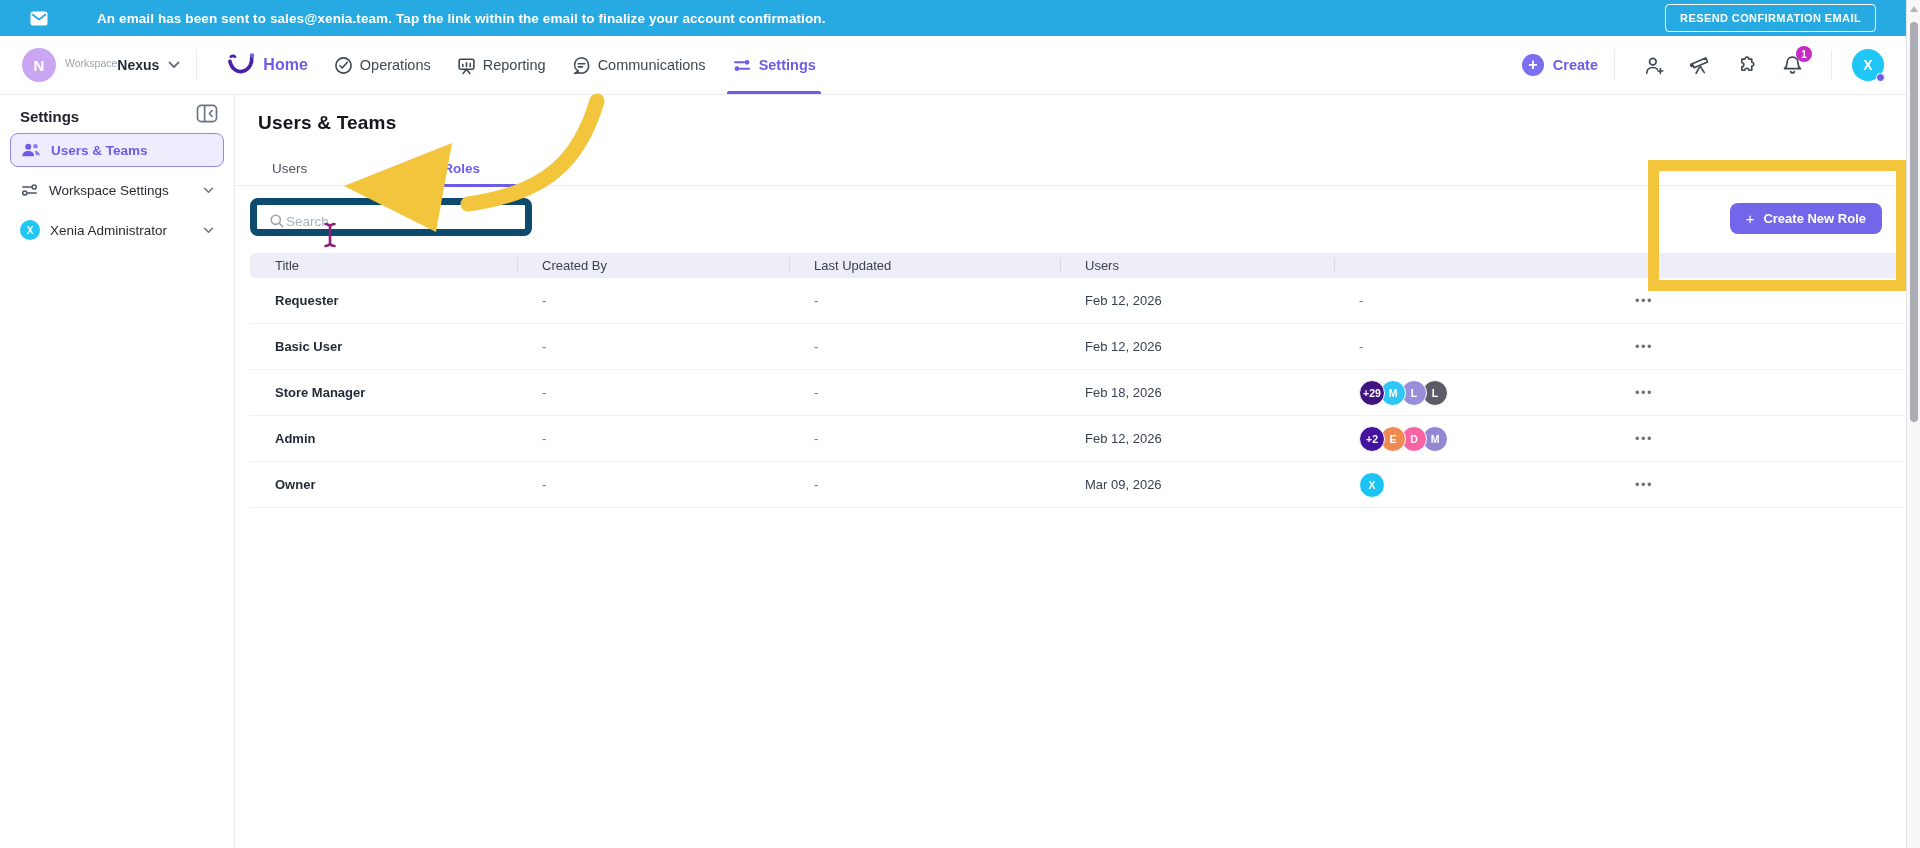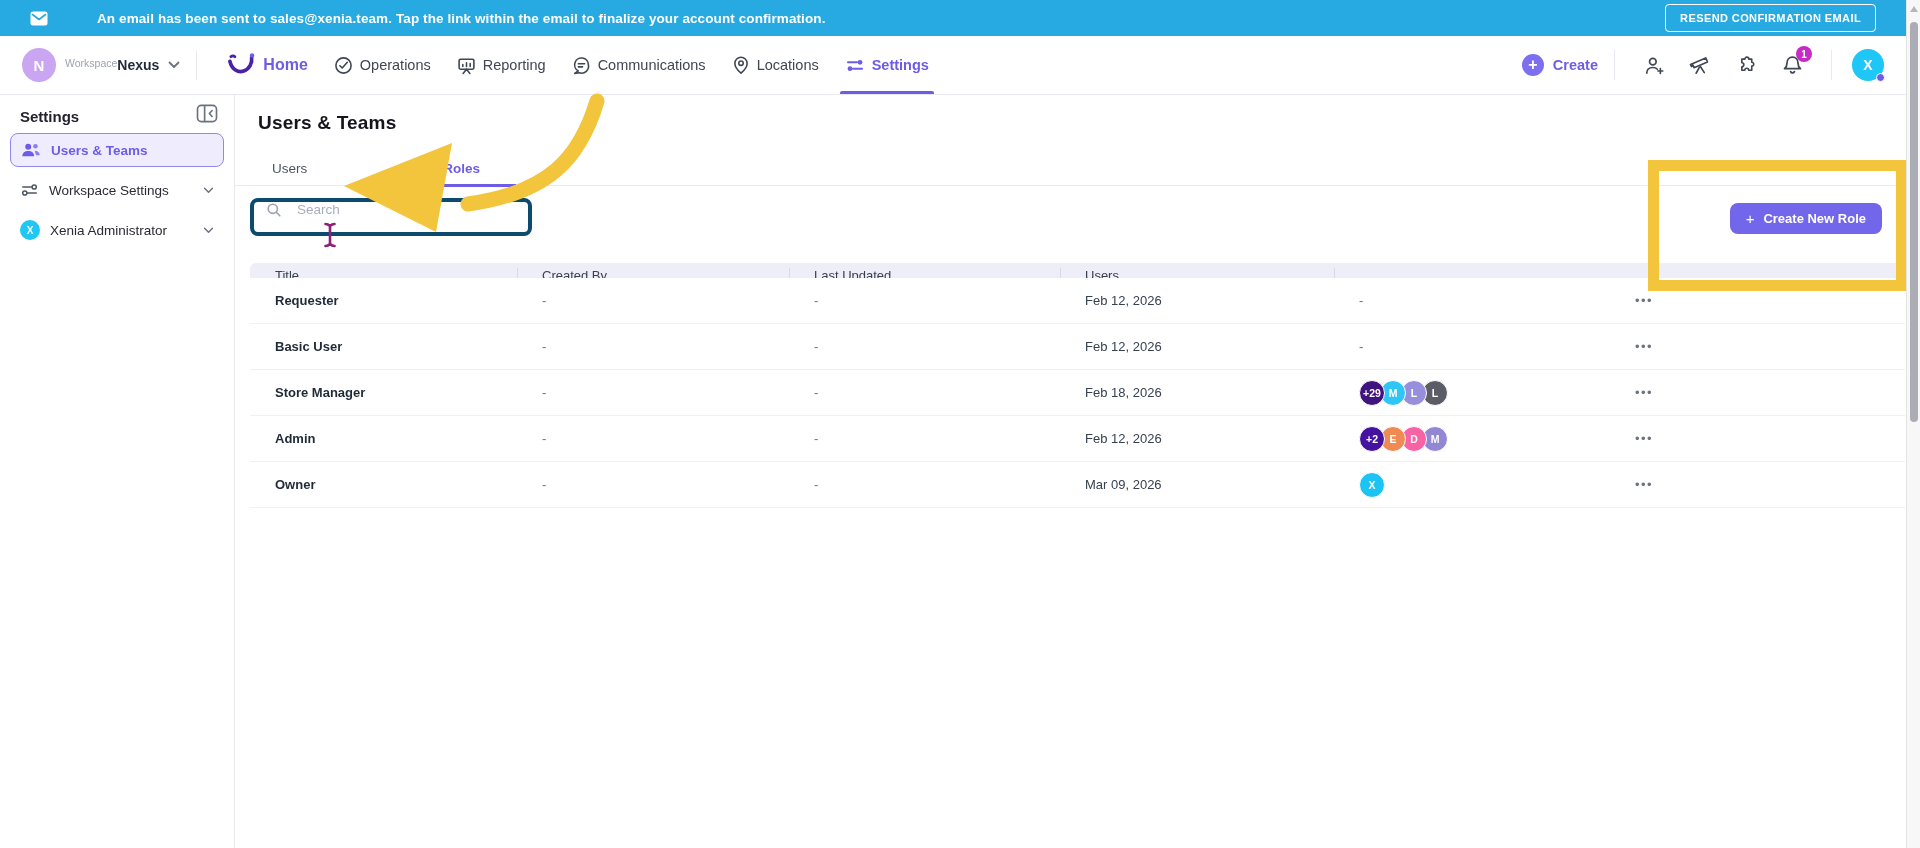--- a/index.html
+++ b/index.html
@@ -58,31 +58,31 @@
     display:flex; align-items:center; justify-content:center;}
 
   
   .main{position:absolute; top:95px; left:235px; right:14px; bottom:0; background:#fff;}
   .page-title{position:absolute; top:17px; left:23px; font-size:19px; font-weight:700; color:#15151E; letter-spacing:.2px;}
   .tabs{position:absolute; top:57px; left:0; right:0; height:34px; border-bottom:1px solid var(--line); display:flex;}
   .tab{font-size:13.5px; color:#4A5460; padding:9px 0; cursor:pointer;}
   .tab.users{margin-left:37px;}
   .tab.roles{margin-left:100px; padding:9px 36px; color:var(--accent-purple); font-weight:600;
     border-bottom:3px solid var(--accent-purple); margin-bottom:-2px;}
-  .search-wrap{position:absolute; top:103px; left:15px; width:282px; height:38px; border:4px solid #0c4a6e; border-radius:8px;
-    display:flex; align-items:flex-start; padding:0 12px; gap:15px; background:#fff;}
+  .search-wrap{position:absolute; top:103px; left:15px; width:282px; height:38px; border:7px solid #0c4a6e; border-radius:8px;
+    display:flex; align-items:flex-end; padding:0 12px; gap:1px; background:#fff;}
   .search-input{border:none; outline:none; flex:1; font-family:inherit; font-size:13.5px; color:#374151; background:transparent;}
   .search-input::placeholder{color:#A8AFBC;}
   .create-role-btn{position:absolute; top:108px; right:24px; height:31px; padding:0 16px; background:#7266EA; color:#fff;
     border:none; border-radius:8px; font-family:inherit; font-size:13px; font-weight:600; display:flex; align-items:center; gap:9px; cursor:pointer;}
   .create-role-btn .plus{font-size:15px; font-weight:500;}
 
   
   .tgrid{display:grid; grid-template-columns:267px 272px 271px 274px 271px 1fr;}
-  .thead{position:absolute; top:158px; left:15px; right:1px; height:25px; background:#EEEEF8; border-radius:6px; align-items:center;margin-top:10px;}
+  .thead{position:absolute; top:158px; left:15px; right:1px; height:25px; background:#EEEEF8; border-radius:6px; align-items:center;}
   .th{font-size:13px; color:#374151; font-weight:500; padding-left:25px; position:relative; line-height:25px; height:25px;}
   .th + .th::before{content:''; position:absolute; left:0; top:5px; bottom:5px; width:1px; background:#D8D8E6;}
   .tbody{position:absolute; top:183px; left:15px; right:1px;}
   .trow{height:46px; align-items:center; border-bottom:1px solid #F1F1F5; background:#fff;}
   .cell{padding-left:25px; font-size:13px; color:#374151; display:flex; align-items:center;}
   .cell.title{font-weight:600; color:#1F2937;}
   .cell .dash-text{color:#64748B;}
   .avatar-chip{width:26px; height:26px; border-radius:50%; color:#fff; font-size:10.5px; font-weight:700;
     display:inline-flex; align-items:center; justify-content:center; margin-right:-5px; position:relative; border:1.5px solid #fff;}
   .row-menu{background:none; border:none; color:#6B7280; font-size:13px; letter-spacing:1.5px; padding-left:12px; cursor:pointer; font-family:inherit;}
@@ -150,27 +150,20 @@
         </svg>
         <span>Reporting</span>
       </div>
       <div class="nav-item">
         <svg width="19" height="19" viewBox="0 0 18 18">
           <path d="M15.5,8.3 A6.5,6.5 0 1 0 6,14.1 L2.5,16.5 l4.6,-0.6 A6.5,6.5 0 0 0 15.5,8.3 z" fill="none" stroke="#3F4754" stroke-width="1.5" stroke-linejoin="round"></path>
           <path d="M6,7.3 h6 M6,10.3 h4" stroke="#3F4754" stroke-width="1.5" stroke-linecap="round"></path>
         </svg>
         <span>Communications</span>
       </div>
-      <div class="nav-item">
-        <svg width="18" height="19" viewBox="0 0 16 18">
-          <path d="M8,1.2 C4.8,1.2 2.2,3.8 2.2,7 c0,4.2 5.8,9.3 5.8,9.3 s5.8,-5.1 5.8,-9.3 C13.8,3.8 11.2,1.2 8,1.2 z" fill="none" stroke="#3F4754" stroke-width="1.5" stroke-linejoin="round"></path>
-          <circle cx="8" cy="6.8" r="2.1" fill="none" stroke="#3F4754" stroke-width="1.5"></circle>
-        </svg>
-        <span>Locations</span>
-      </div>
       <div class="nav-item active underlined">
         <svg width="20" height="17" viewBox="0 0 19 17">
           <path d="M2.5,5.3 h9" stroke="#6C5CE7" stroke-width="2" stroke-linecap="round"></path>
           <circle cx="14.5" cy="5.3" r="2.4" fill="#6C5CE7"></circle>
           <path d="M7.5,11.7 h9" stroke="#6C5CE7" stroke-width="2" stroke-linecap="round"></path>
           <circle cx="4.5" cy="11.7" r="2.4" fill="#6C5CE7"></circle>
         </svg>
         <span>Settings</span>
       </div>
     </div>

